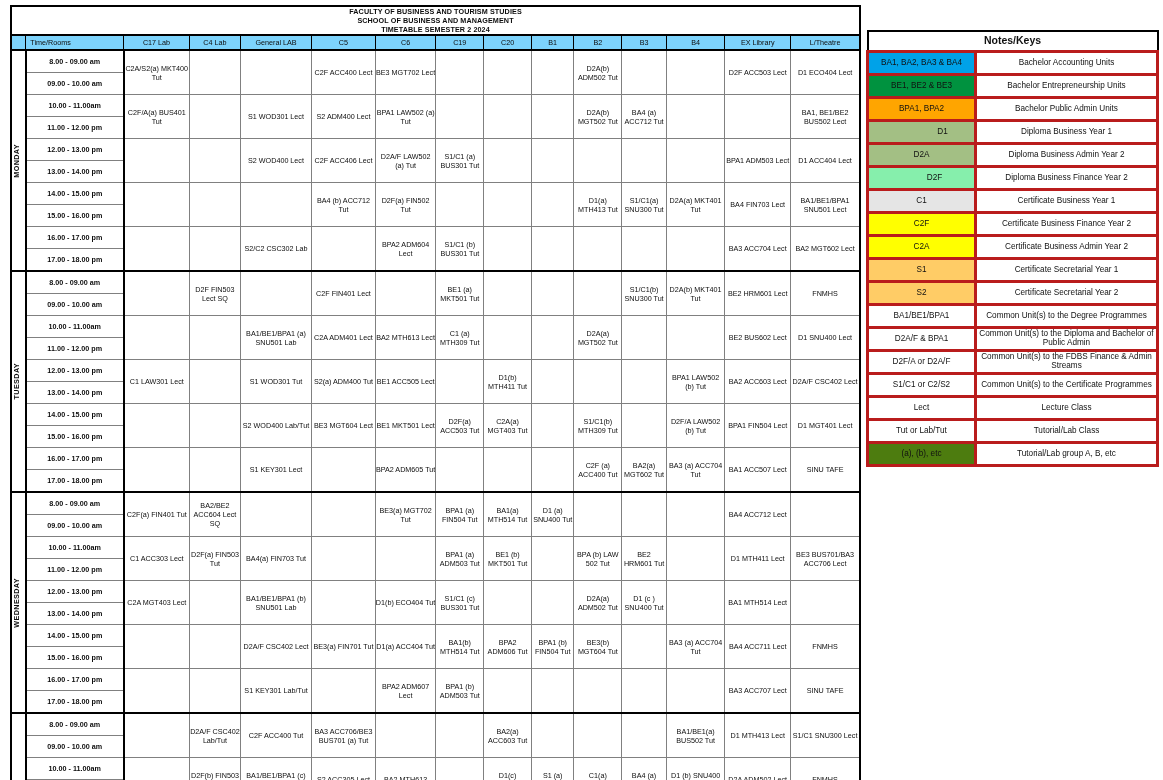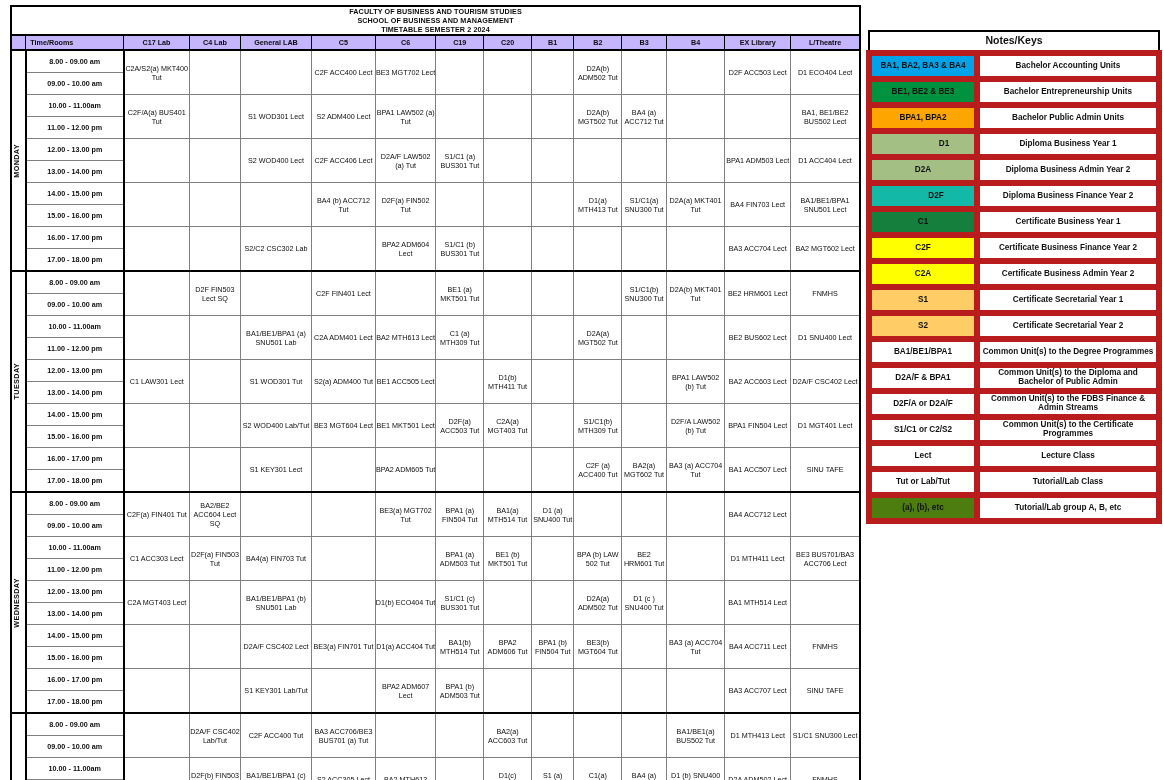--- a/index.html
+++ b/index.html
@@ -34,22 +34,22 @@
   }
   .title-cell{
     border:2px solid #000 !important;
     font-weight:bold;
     font-size:9.3px;
     line-height:1.45;
     padding:3px 0 3px 0;
     letter-spacing:.1px;
   }
   .hdr{
-    background:#c4b5fd;
-    font-weight:bold;
+    background:#7dd3fc;
+    font-weight:normal;
     font-size:7.6px;
     height:13px;
     border:1px solid #000 !important;
   }
   .hdr.time{ text-align:left; padding-left:4px;}
   .daycol{
     width:14px;
     background:#ffffff;
     border-left:2px solid #000 !important;
     border-right:2px solid #000 !important;
@@ -81,23 +81,23 @@
   #legend{
     position:absolute;left:866px;top:30px;width:290px;border-radius:32px;
   }
   table.lg{
     border-collapse:collapse;
     table-layout:fixed;
     width:290px;
     border:2px solid #000;
   }
   table.lg td{
-    border:6px solid #b91c1c;
+    border:3px solid #b91c1c;
     font-size:8.2px;
-    font-weight:bold;
+    font-weight:normal;
     text-align:center;
     vertical-align:middle;
     color:#111;
     height:20px;
     padding:0 2px;
     line-height:1.05;
   }
   table.lg td.code{width:108px;}
   table.lg .lgtitle{
     font-size:10.5px;
@@ -518,25 +518,25 @@
           </tr>
           <tr>
             <td class="code" style="background: rgb(163, 191, 132); padding-left: 44px;">D1</td>
             <td>Diploma Business Year 1</td>
           </tr>
           <tr>
             <td class="code" style="background: rgb(163, 191, 132);">D2A</td>
             <td>Diploma Business Admin Year 2</td>
           </tr>
           <tr>
-            <td class="code" style="background: #14b8a6; padding-left: 28px;">D2F</td>
+            <td class="code" style="background: #86efac; padding-left: 28px;">D2F</td>
             <td>Diploma Business Finance Year 2</td>
           </tr>
           <tr>
-            <td class="code" style="background: #15803d;">C1</td>
+            <td class="code" style="background: #e5e5e5;">C1</td>
             <td>Certificate Business Year 1</td>
           </tr>
           <tr>
             <td class="code" style="background: rgb(255, 255, 0);">C2F</td>
             <td class="two-line">Certificate Business Finance Year 2</td>
           </tr>
           <tr>
             <td class="code" style="background: rgb(255, 255, 0); margin-left: 8px;">C2A</td>
             <td>Certificate Business Admin Year 2</td>
           </tr>

